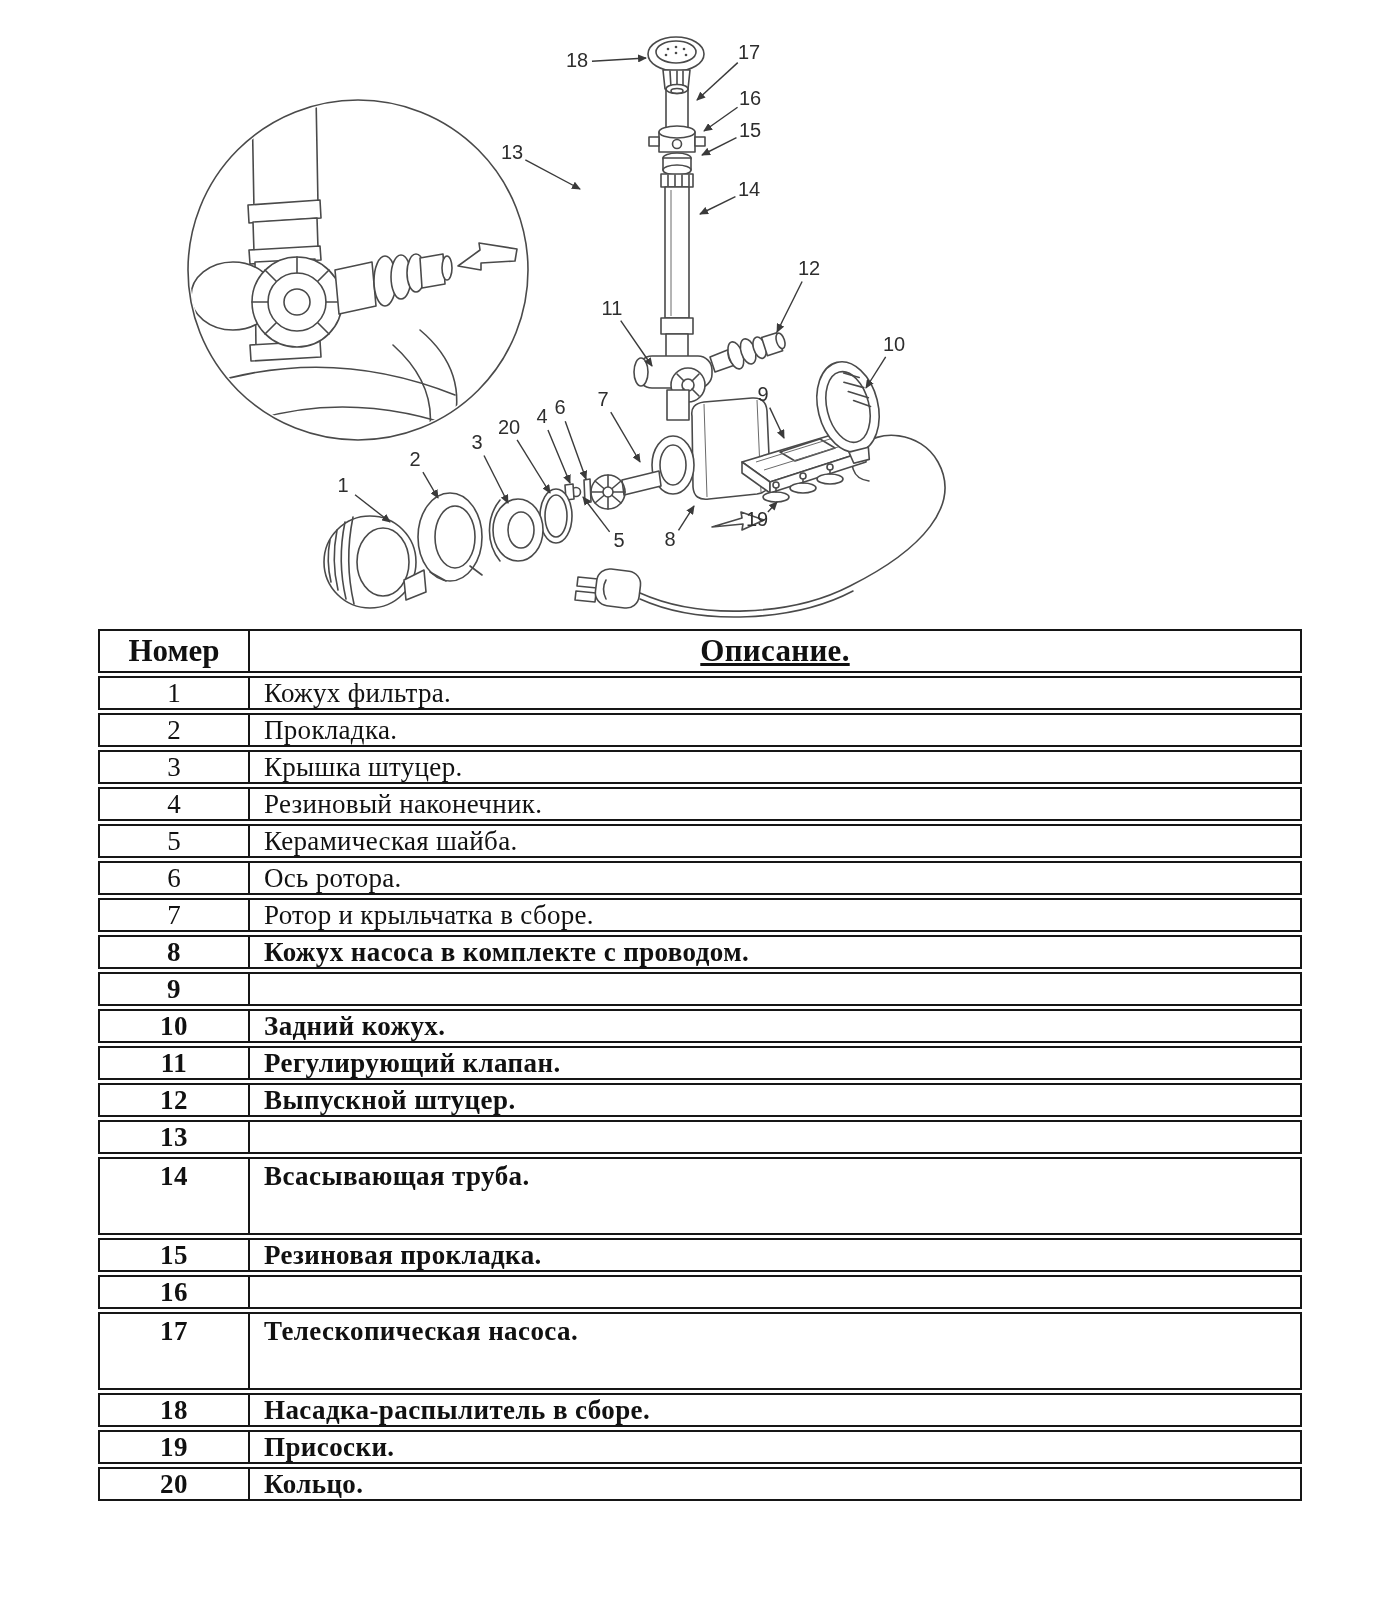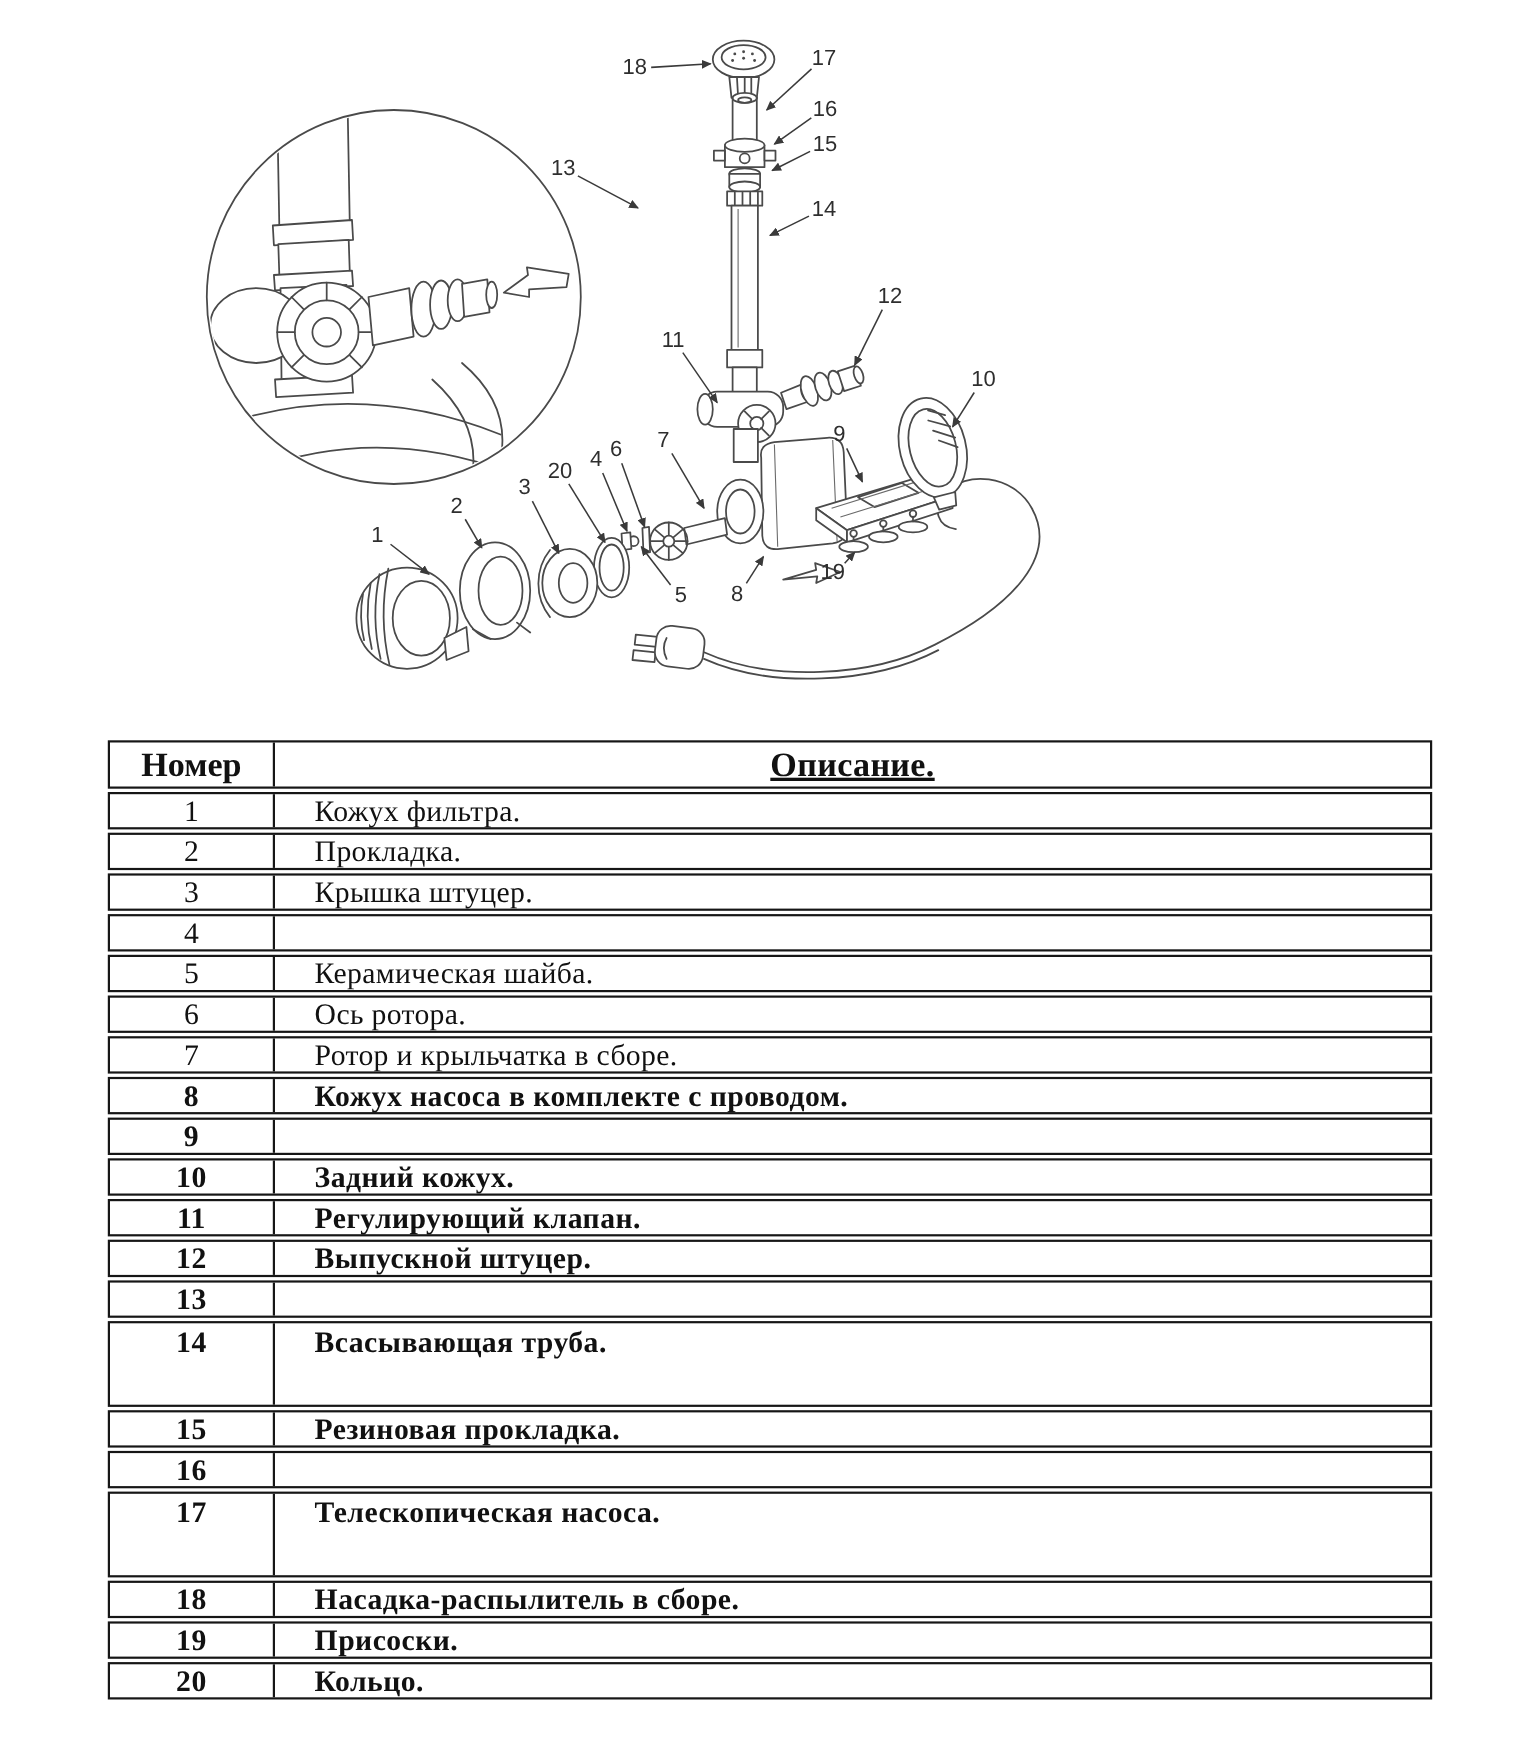--- a/index.html
+++ b/index.html
@@ -13,32 +13,32 @@
   #diagram{position:absolute;left:0;top:0;width:1400px;height:648px;}
   .ln{fill:none;stroke:#4a4a4a;stroke-width:1.6;stroke-linejoin:round;stroke-linecap:round;}
   .wh{fill:#ffffff;stroke:#4a4a4a;stroke-width:1.6;stroke-linejoin:round;stroke-linecap:round;}
   .thin{fill:none;stroke:#6a6a6a;stroke-width:1;}
   .leader{stroke:#3a3a3a;stroke-width:1.4;fill:none;}
   .callout-num{
     font-family:"Liberation Sans","DejaVu Sans",sans-serif;
     font-size:20px;fill:#2e2e2e;text-anchor:middle;dominant-baseline:middle;
   }
   
-  #parts-table{position:absolute;left:98px;top:673px;width:1204px;}
+  #parts-table{position:absolute;left:98px;top:629px;width:1204px;}
   .thead,.trow{
     display:flex;border:2.5px solid #161616;background:#fff;
     box-sizing:border-box;align-items:stretch;
   }
   .trow{margin-top:3px;border-width:2px;}
   .cell{display:flex;align-items:center;box-sizing:border-box;}
   .cell.num{
     width:150px;flex:0 0 150px;justify-content:center;
     border-right:2px solid #161616;font-size:27px;
   }
-  .cell.desc{flex:1;padding-left:36px;font-size:27px;letter-spacing:.3px;}
+  .cell.desc{flex:1;padding-left:14px;font-size:27px;letter-spacing:.3px;}
   .thead{height:44px;}
   .thead .cell{font-weight:700;font-size:31px;}
   .thead .cell.desc{justify-content:center;padding-left:0;text-decoration:underline;}
   .trow{height:34px;}
   .trow.tall{height:78px;}
   .trow.tall .cell{align-items:flex-start;padding-top:2px;}
   .trow.bold .cell{font-weight:700;letter-spacing:.4px;}
 </style>
 </head>
 <body>
@@ -286,20 +286,21 @@
       <div class="trow">
         <div class="cell num">2</div>
         <div class="cell desc">Прокладка.</div>
       </div>
       <div class="trow">
         <div class="cell num">3</div>
         <div class="cell desc">Крышка штуцер.</div>
       </div>
       <div class="trow">
         <div class="cell num">4</div>
+        <div class="cell desc">Резиновый наконечник.</div>
       </div>
       <div class="trow">
         <div class="cell num">5</div>
         <div class="cell desc">Керамическая шайба.</div>
       </div>
       <div class="trow">
         <div class="cell num">6</div>
         <div class="cell desc">Ось ротора.</div>
       </div>
       <div class="trow">

